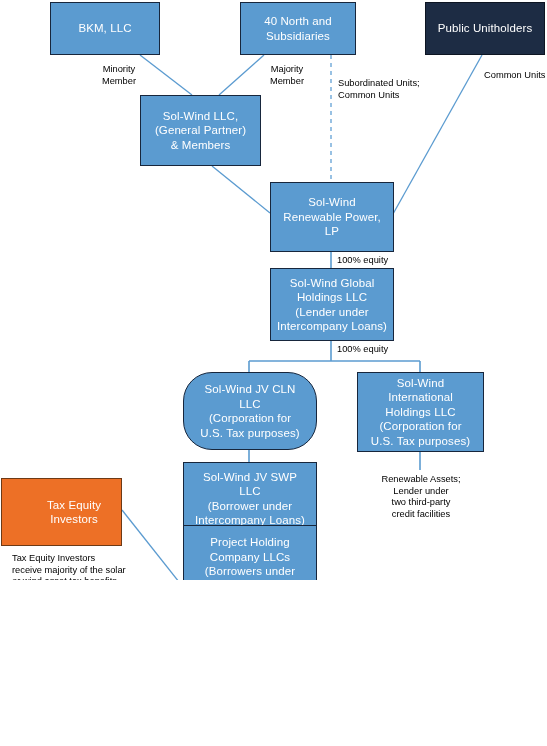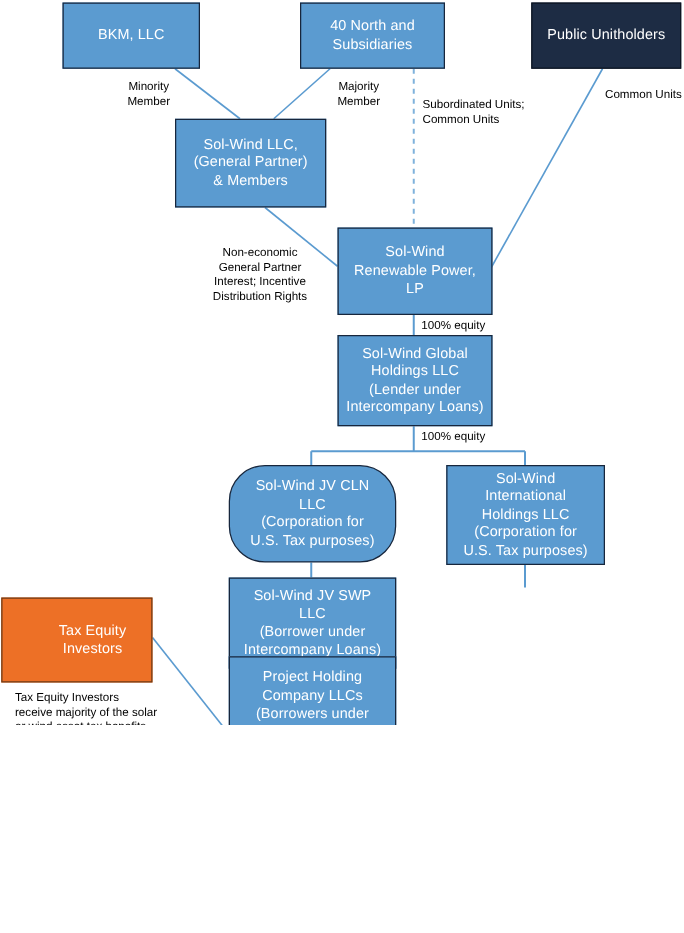--- a/index.html
+++ b/index.html
@@ -173,29 +173,29 @@
 Member</div>
 
   <div class="ann ctr" style="left:256px; top:64px; width:62px;">Majority
 Member</div>
 
   <div class="ann lft" style="left:338px; top:78px; width:110px;">Subordinated Units;
 Common Units</div>
 
   <div class="ann lft" style="left:484px; top:70px; width:66px;">Common Units</div>
 
-  <div class="ann ctr" style="left:156px; top:197px; width:104px;">Non-economic
-General Partner
-Interest; Incentive
-Distribution Rights</div>
 
   <div class="ann lft" style="left:337px; top:255px; width:70px;">100% equity</div>
 
   <div class="ann lft" style="left:337px; top:344px; width:70px;">100% equity</div>
 
+  <div class="ann ctr" style="left:362px; top:474px; width:118px;">Renewable Assets;
+Lender under
+two third-party
+credit facilities</div>
 
   <div class="ann lft" style="left:12px; top:553px; width:150px;">Tax Equity Investors
 receive majority of the solar
 or wind asset tax benefits</div>
 
   <div class="ann ctr" style="left:199px; top:719px; width:100px;margin-top:17px;">Renewable Assets</div>
 
 </div>
 
 </body></html>

